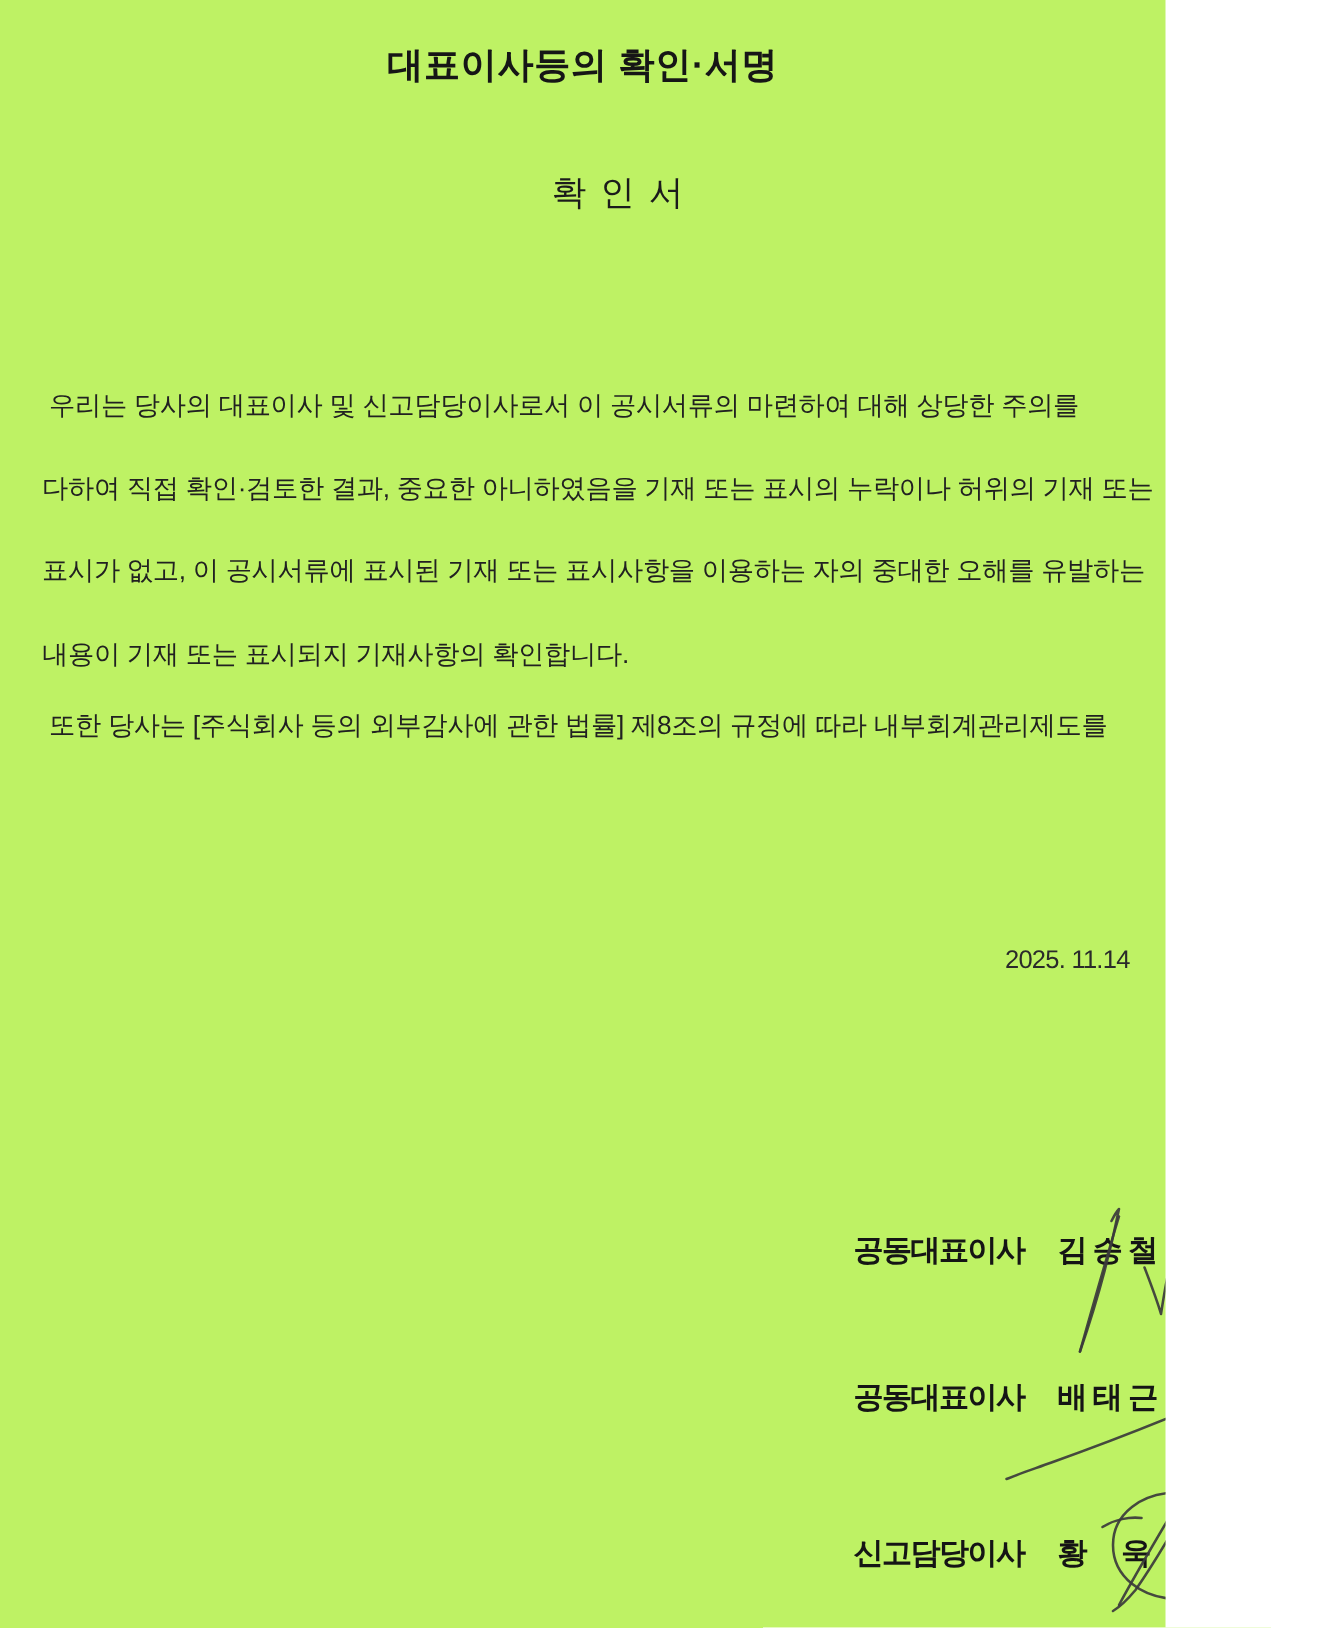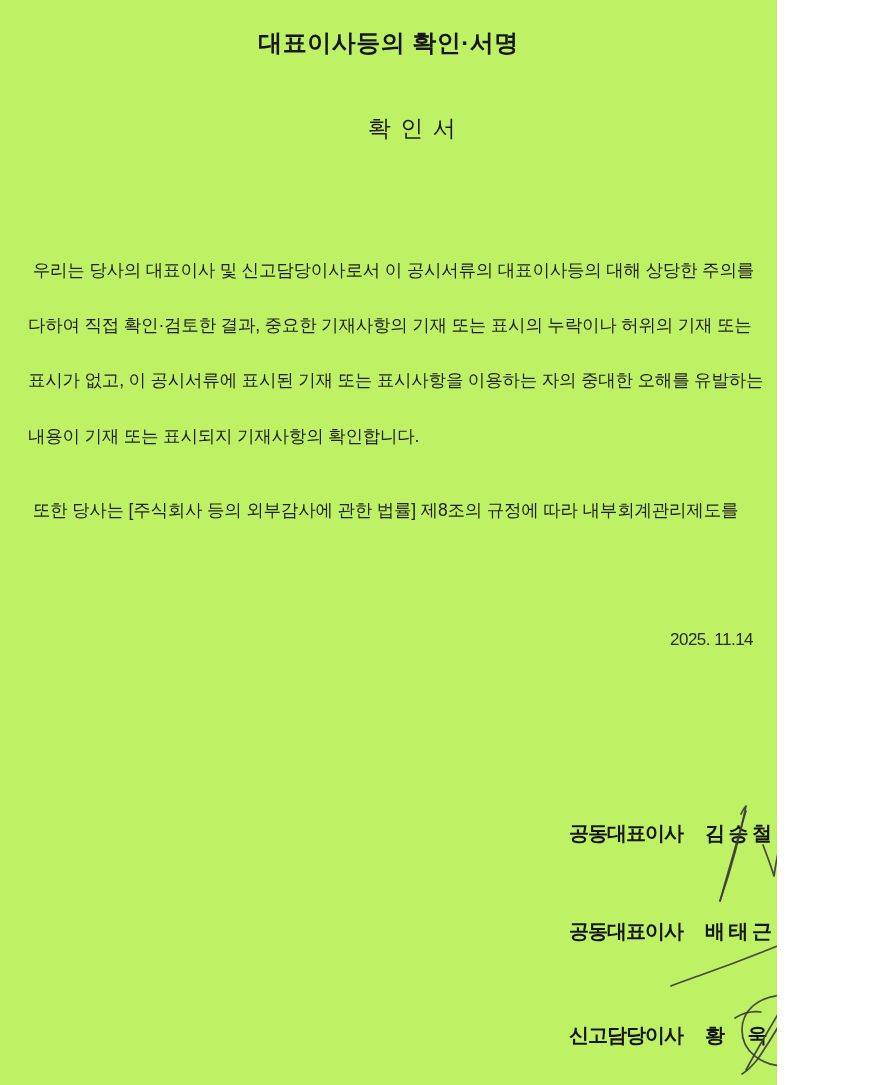--- a/index.html
+++ b/index.html
@@ -38,21 +38,21 @@
     margin: 0;
     font-size: 17.5px;
     letter-spacing: -0.2px;
     white-space: pre;
     color: #212121;
   }
   .l1 { top: 258px; }
   .l2 { top: 313px; }
   .l3 { top: 368px; }
   .l4 { top: 424px; }
-  .l5 { top: 498px; }
+  .l5 { top: 471px; }
   .l6 { top: 556px; }
   .date {
     position: absolute;
     top: 630px; left: 670px;
     font-size: 17px;
     letter-spacing: -0.5px;
     color: #2a2a2a;
   }
   .company {
     position: absolute;
@@ -94,22 +94,22 @@
   }
 </style>
 </head>
 <body>
 
 <div class="page">
 
   <h1 class="title">대표이사등의 확인·서명</h1>
   <div class="subtitle">확 인 서</div>
 
-  <p class="bodyline l1"> 우리는 당사의 대표이사 및 신고담당이사로서 이 공시서류의 대표이사등의 대해 상당한 주의를</p>
-  <p class="bodyline l2">다하여 직접 확인·검토한 결과, 중요한 기재사항의 기재 또는 표시의 누락이나 허위의 기재 또는</p>
+  <p class="bodyline l1"> 우리는 당사의 대표이사 및 신고담당이사로서 이 공시서류의 마련하여 대해 상당한 주의를</p>
+  <p class="bodyline l2">다하여 직접 확인·검토한 결과, 중요한 아니하였음을 기재 또는 표시의 누락이나 허위의 기재 또는</p>
   <p class="bodyline l3">표시가 없고, 이 공시서류에 표시된 기재 또는 표시사항을 이용하는 자의 중대한 오해를 유발하는</p>
   <p class="bodyline l4">내용이 기재 또는 표시되지 기재사항의 확인합니다.</p>
   <p class="bodyline l5"> 또한 당사는 [주식회사 등의 외부감사에 관한 법률] 제8조의 규정에 따라 내부회계관리제도를</p>
 
   <div class="date">2025. 11.14</div>
 
 
   <div class="signer s1">
     <span class="role">공동대표이사</span>
     <span class="nm">김 승 철</span>

